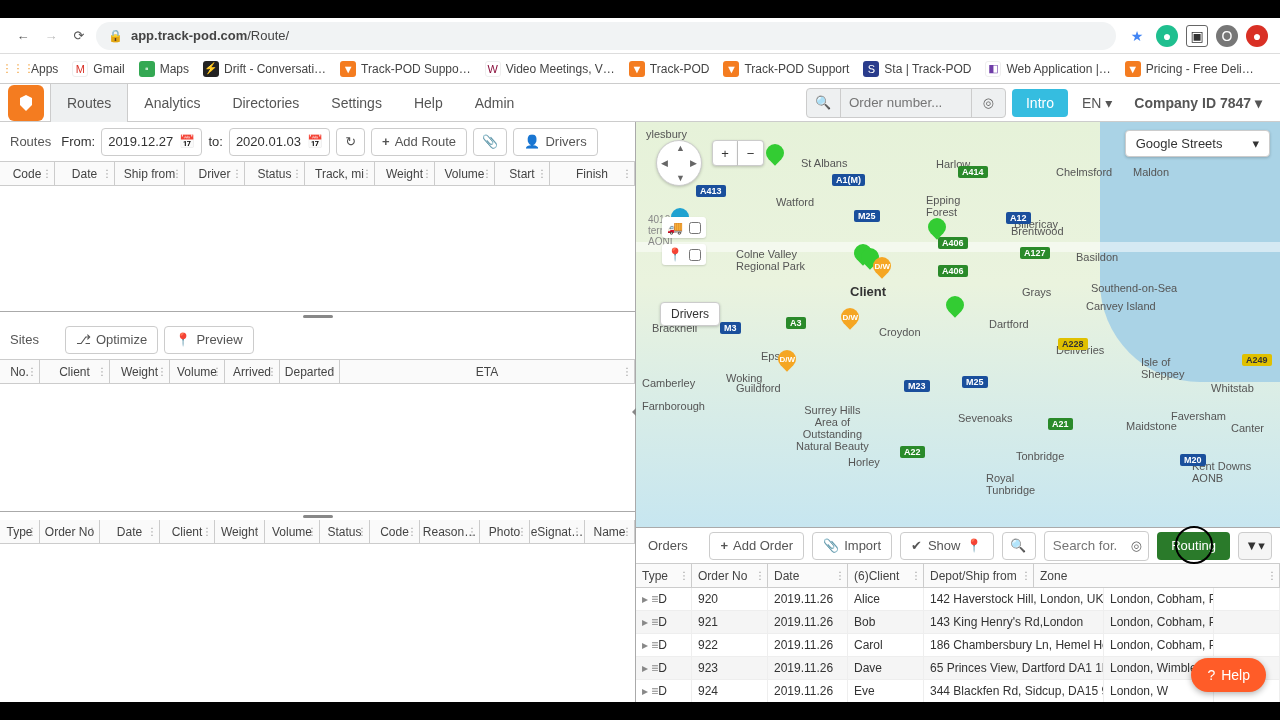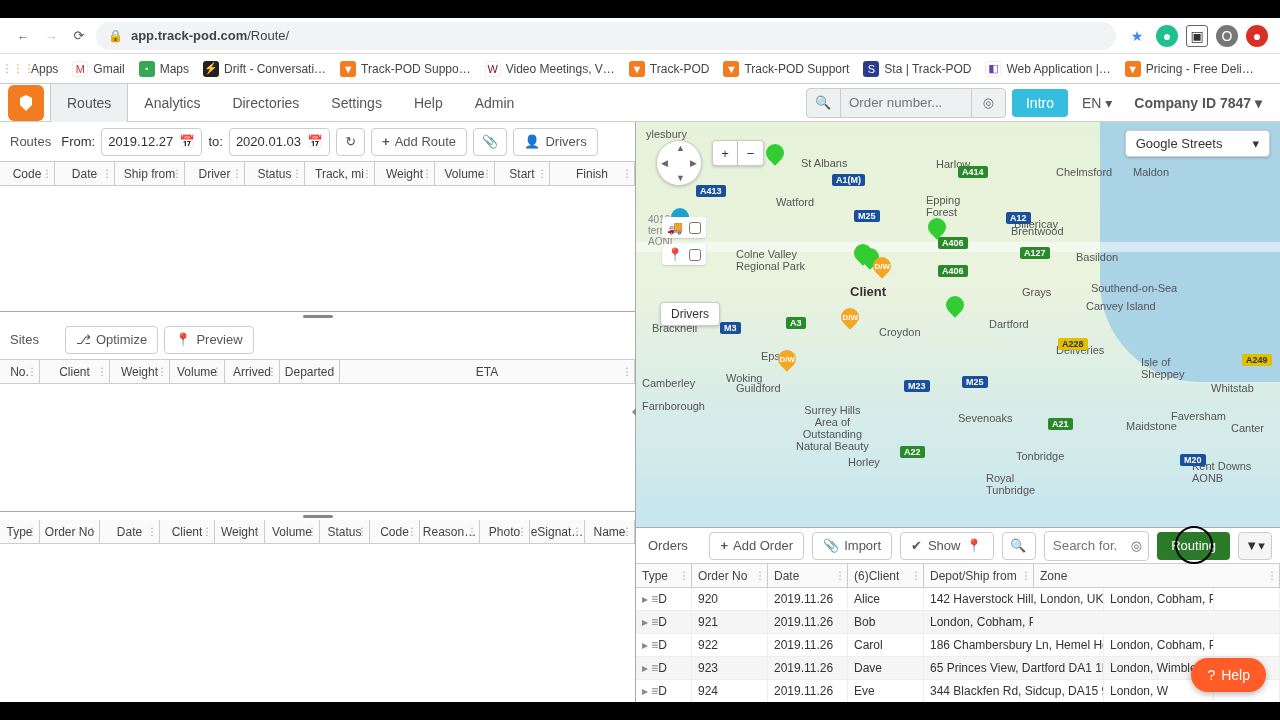--- a/index.html
+++ b/index.html
@@ -418,20 +418,21 @@
               <div class="oc" style="width:76px">Alice</div>
               <div class="oc" style="width:180px">142 Haverstock Hill, London, UK, …</div>
               <div class="oc" style="width:110px">London, Cobham, P…</div>
               <div class="oc" style="flex:1"></div>
             </div>
             <div class="orow">
               <div class="oc" style="width:56px"><span style="color:#888">▸ ≡ </span>D</div>
               <div class="oc" style="width:76px">921</div>
               <div class="oc" style="width:80px">2019.11.26</div>
               <div class="oc" style="width:76px">Bob</div>
+              <div class="oc" style="width:180px">143 King Henry's Rd,London</div>
               <div class="oc" style="width:110px">London, Cobham, P…</div>
               <div class="oc" style="flex:1"></div>
             </div>
             <div class="orow">
               <div class="oc" style="width:56px"><span style="color:#888">▸ ≡ </span>D</div>
               <div class="oc" style="width:76px">922</div>
               <div class="oc" style="width:80px">2019.11.26</div>
               <div class="oc" style="width:76px">Carol</div>
               <div class="oc" style="width:180px">186 Chambersbury Ln, Hemel He…</div>
               <div class="oc" style="width:110px">London, Cobham, P…</div>

